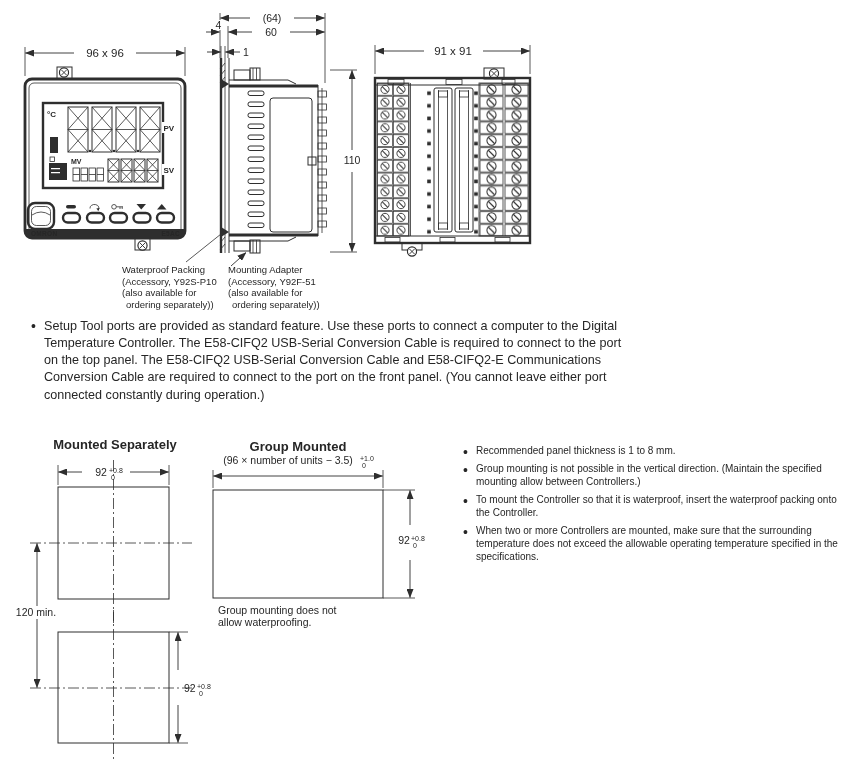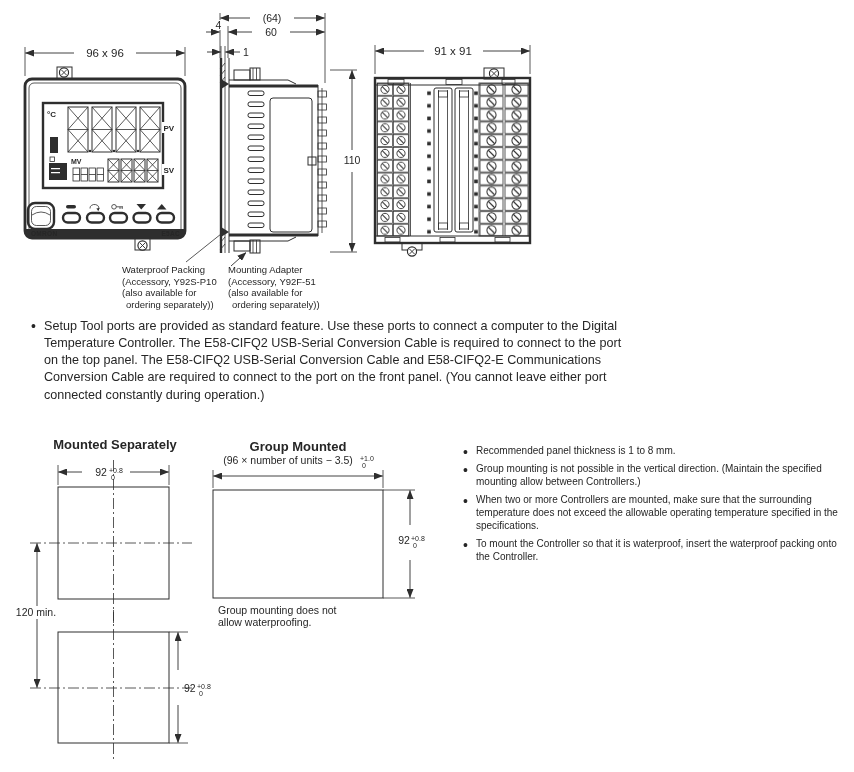--- a/index.html
+++ b/index.html
@@ -394,15 +394,15 @@
     <text class="t7" x="413" y="118">0</text>
 
     <text class="t10" x="218" y="184">Group mounting does not</text>
     <text class="t10" x="218" y="196">allow waterproofing.</text>
   </g>
 </svg>
 
 <ul class="abs note-list" id="mounting-notes">
   <li>Recommended panel thickness is 1 to 8 mm.</li>
   <li>Group mounting is not possible in the vertical direction. (Maintain the specified mounting allow between Controllers.)</li>
+  <li>To mount the Controller so that it is waterproof, insert the waterproof packing onto the Controller.</li>
   <li>When two or more Controllers are mounted, make sure that the surrounding temperature does not exceed the allowable operating temperature specified in the specifications.</li>
-  <li>To mount the Controller so that it is waterproof, insert the waterproof packing onto the Controller.</li>
 </ul>
 
 </body></html>

